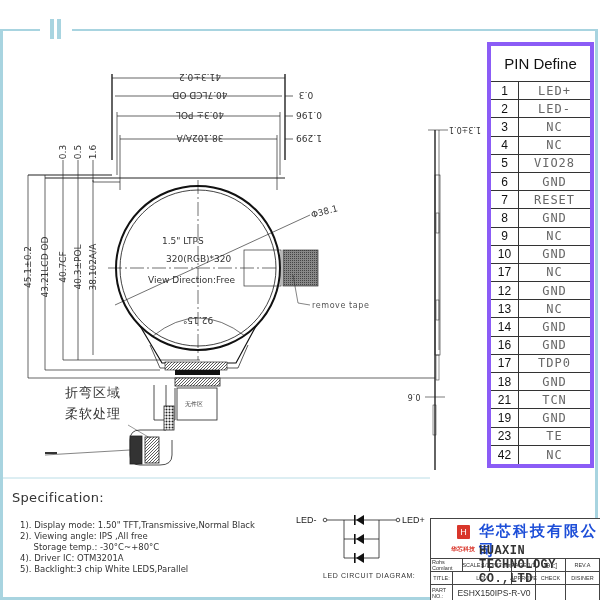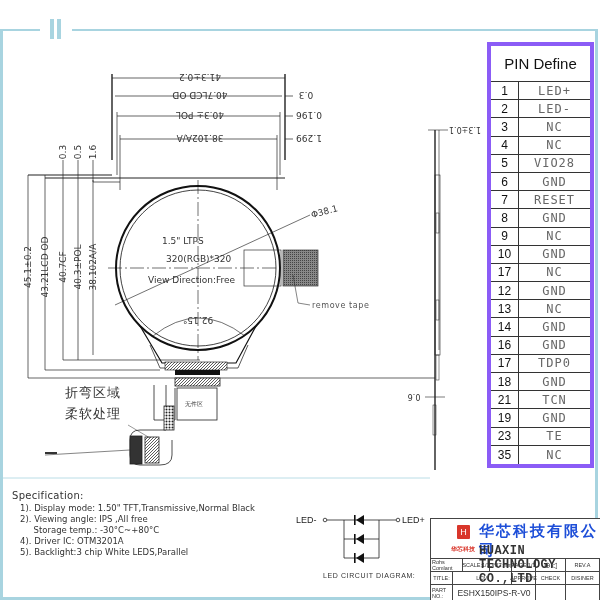--- a/index.html
+++ b/index.html
@@ -12,21 +12,21 @@
   #drawing { position: absolute; left: 0; top: 0; width: 600px; height: 600px; }
 
   .pin-table { position: absolute; left: 487px; top: 42px; width: 107px; border: 4px solid #8b5cf6; background: #fff; }
   .pin-title { height: 36px; border-bottom: 1px solid #333; font-family: "Liberation Sans", sans-serif; font-size: 15px; display: flex; align-items: center; justify-content: center; color: #111; }
   .pin-row { display: flex; height: 18.2px; border-bottom: 1px solid #333; }
   .pin-row:last-child { border-bottom: none; }
   .pin-num { width: 28px; border-right: 1px solid #333; font-family: "Liberation Sans", sans-serif; font-size: 12px; display: flex; align-items: center; justify-content: center; color: #111; }
   .pin-sig { flex: 1; font-family: "DejaVu Sans Mono", monospace; font-size: 12px; color: #666; display: flex; align-items: center; justify-content: center; letter-spacing: 1px; }
 
   .spec { position: absolute; left: 12px; top: 490px; font-family: "DejaVu Sans", sans-serif; color: #333; }
-  .spec-title { font-size: 10px; margin-bottom: 2px; letter-spacing: 0.3px; }
+  .spec-title { font-size: 13px; margin-bottom: 15px; letter-spacing: 0.3px; }
   .spec-item { font-size: 8.5px; line-height: 11px; padding-left: 8px; white-space: pre; }
 
   .title-block { position: absolute; left: 430px; top: 518px; width: 170px; height: 82px; border-left: 1px solid #444; border-top: 1px solid #444; background: #fff; font-family: "Liberation Sans", sans-serif; }
   .tb-company { height: 40px; border-bottom: 1px solid #444; position: relative; }
   .tb-logo { position: absolute; left: 26px; top: 6px; width: 13px; height: 14px; background: #d9362b; color: #fff; font-size: 9px; display: flex; align-items: center; justify-content: center; border-radius: 1px; }
   .tb-cn { position: absolute; left: 48px; top: 3px; font-size: 15px; font-weight: bold; color: #1d4ed8; letter-spacing: 2px; }
   .tb-logo-text { position: absolute; left: 20px; top: 26px; font-size: 6px; color: #d9362b; font-weight: bold; }
   .tb-en { position: absolute; left: 48px; top: 25px; font-size: 12px; color: #333; letter-spacing: 0.5px; font-family: "Liberation Mono", monospace; font-weight: bold; }
   .tb-row { display: flex; border-bottom: 1px solid #444; font-size: 5.5px; color: #333; }
   .tb-cell { border-right: 1px solid #444; display: flex; align-items: center; justify-content: center; padding: 0 1px; }
@@ -273,21 +273,21 @@
       </div>
       <div class="pin-row">
         <div class="pin-num">19</div>
         <div class="pin-sig">GND</div>
       </div>
       <div class="pin-row">
         <div class="pin-num">23</div>
         <div class="pin-sig">TE</div>
       </div>
       <div class="pin-row">
-        <div class="pin-num">35</div>
+        <div class="pin-num">42</div>
         <div class="pin-sig">NC</div>
       </div>
     </div>
 </div>
 
 <div class="spec">
   <div class="spec-title">Specification:</div>
   <div class="spec-item">1). Display mode: 1.50" TFT,Transmissive,Normal Black</div>
   <div class="spec-item">2). Viewing angle: IPS ,All free</div>
   <div class="spec-item">     Storage temp.: -30°C~+80°C</div>

